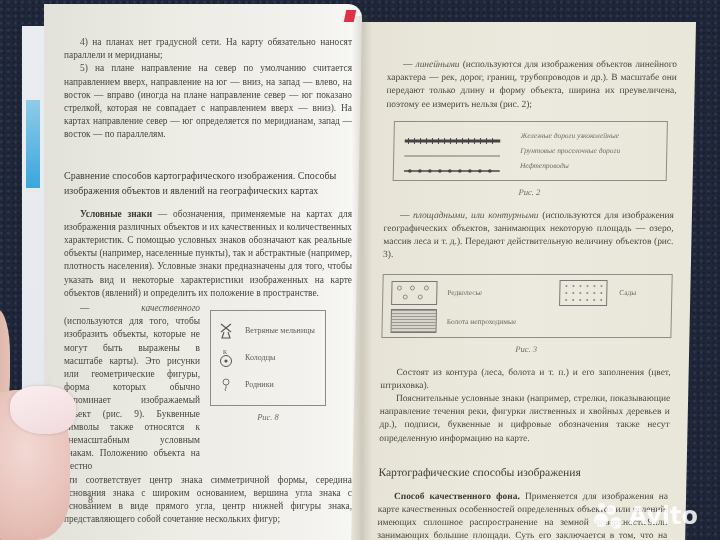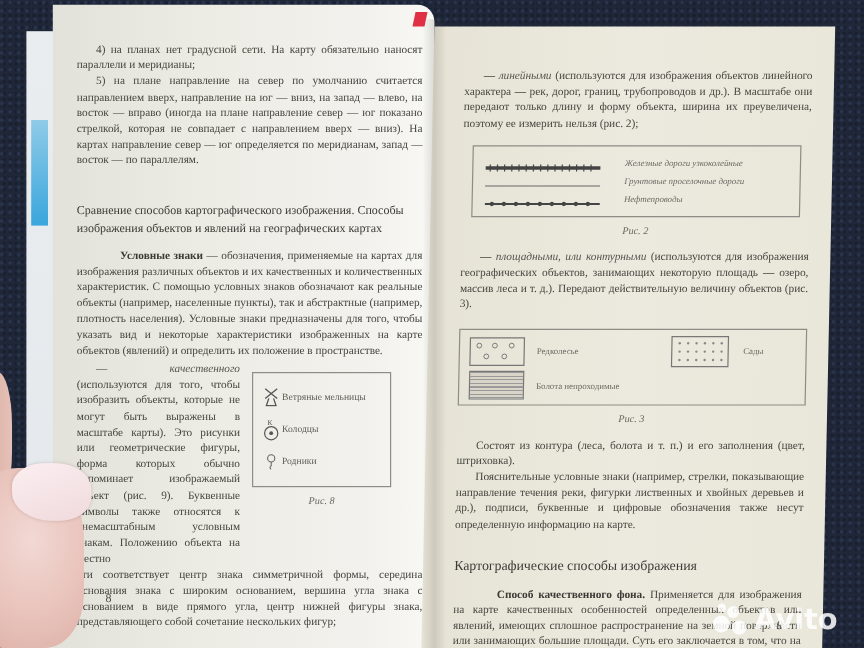--- a/index.html
+++ b/index.html
@@ -47,31 +47,31 @@
       position: absolute; left: 352px; top: 16px; width: 20px; height: 524px;
       background: linear-gradient(90deg, rgba(0,0,0,0) 0%, rgba(90,85,70,0.18) 50%, rgba(0,0,0,0) 100%);
     }
 
     p { margin: 0; font-size: 9.4px; line-height: 13.2px; text-align: justify; }
     .indent { text-indent: 16px; }
     .heading {
       font-size: 10px; line-height: 15px; color: #3c3c37; margin: 26px 0 10px 0; font-weight: normal;
     }
     .heading-right { margin: 20px 0 10px 0; font-size: 11.5px; }
-    b { color: #3a3a35; margin-left: 20px; }
+    b { color: #3a3a35; }
     i { color: #55554e; }
 
     
     .fig1-wrap { display: flex; gap: 10px; margin-top: 2px; }
     .fig1-text { width: 136px; }
     .fig1 {
       width: 116px; height: 96px; border: 1px solid #8d8c85; margin-top: 8px;
       padding: 6px 8px; box-sizing: border-box; position: relative;
     }
-    .fig1 .row { display: flex; align-items: center; height: 27px; gap: 2px; font-size: 8px; color: #5c5c55; }
+    .fig1 .row { display: flex; align-items: center; height: 27px; gap: 12px; font-size: 8px; color: #5c5c55; }
     .sym { width: 14px; display: flex; justify-content: center; align-items: center; position: relative; }
     .caption { font-style: italic; font-size: 8.5px; color: #6b6a62; text-align: center; margin-top: 6px; }
     .page-num { position: absolute; font-size: 10px; color: #4d4d47; }
 
     
     .fig2 {
       border: 1px solid #8d8c85; margin: 10px 8px 0 8px; padding: 6px 10px; height: 46px; box-sizing: content-box;
     }
     .fig2 .row { display: flex; align-items: center; height: 15px; }
     .line-sym { width: 96px; height: 8px; position: relative; margin-right: 20px; }

